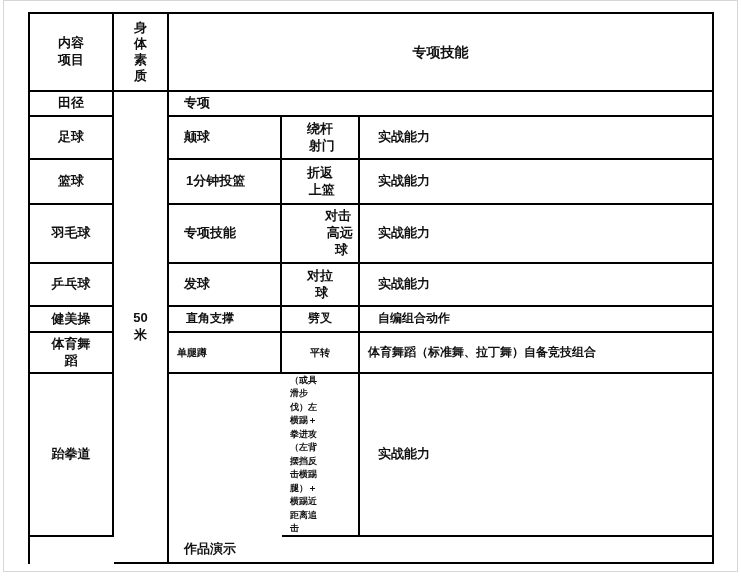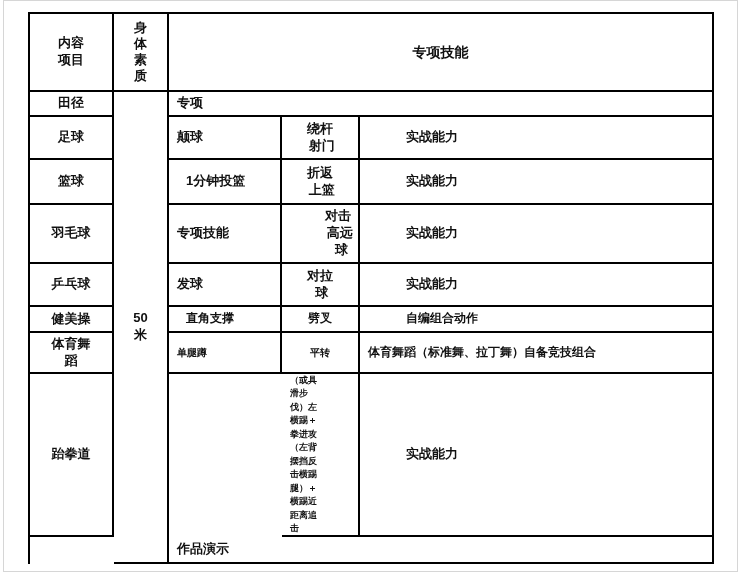--- a/index.html
+++ b/index.html
@@ -22,24 +22,24 @@
     display:flex;align-items:center;
     border-right:2px solid #000;border-bottom:2px solid #000;
     box-sizing:border-box;
     font-weight:bold;font-size:13px;line-height:1.3;
     background:#fff;
   }
   .txt{white-space:pre-line;}
   .pre{white-space:pre-wrap;}
   .center{justify-content:center;text-align:center;}
   .left{justify-content:flex-start;}
-  .pad-lg{padding-left:8px;}
+  .pad-lg{padding-left:15px;}
   .pad-md{padding-left:17px;}
   .pad-sm{padding-left:8px;}
-  .pad-xl{padding-left:46px;}
+  .pad-xl{padding-left:18px;}
   .fs14{font-size:14px;}
   .fs12{font-size:12px;}
   .fs11{font-size:10px;}
   .fs9{font-size:9px;line-height:1.5;}
   .vhead{line-height:1.25;}
 </style>
 </head>
 <body>
 
 <div class="page-frame"></div>

